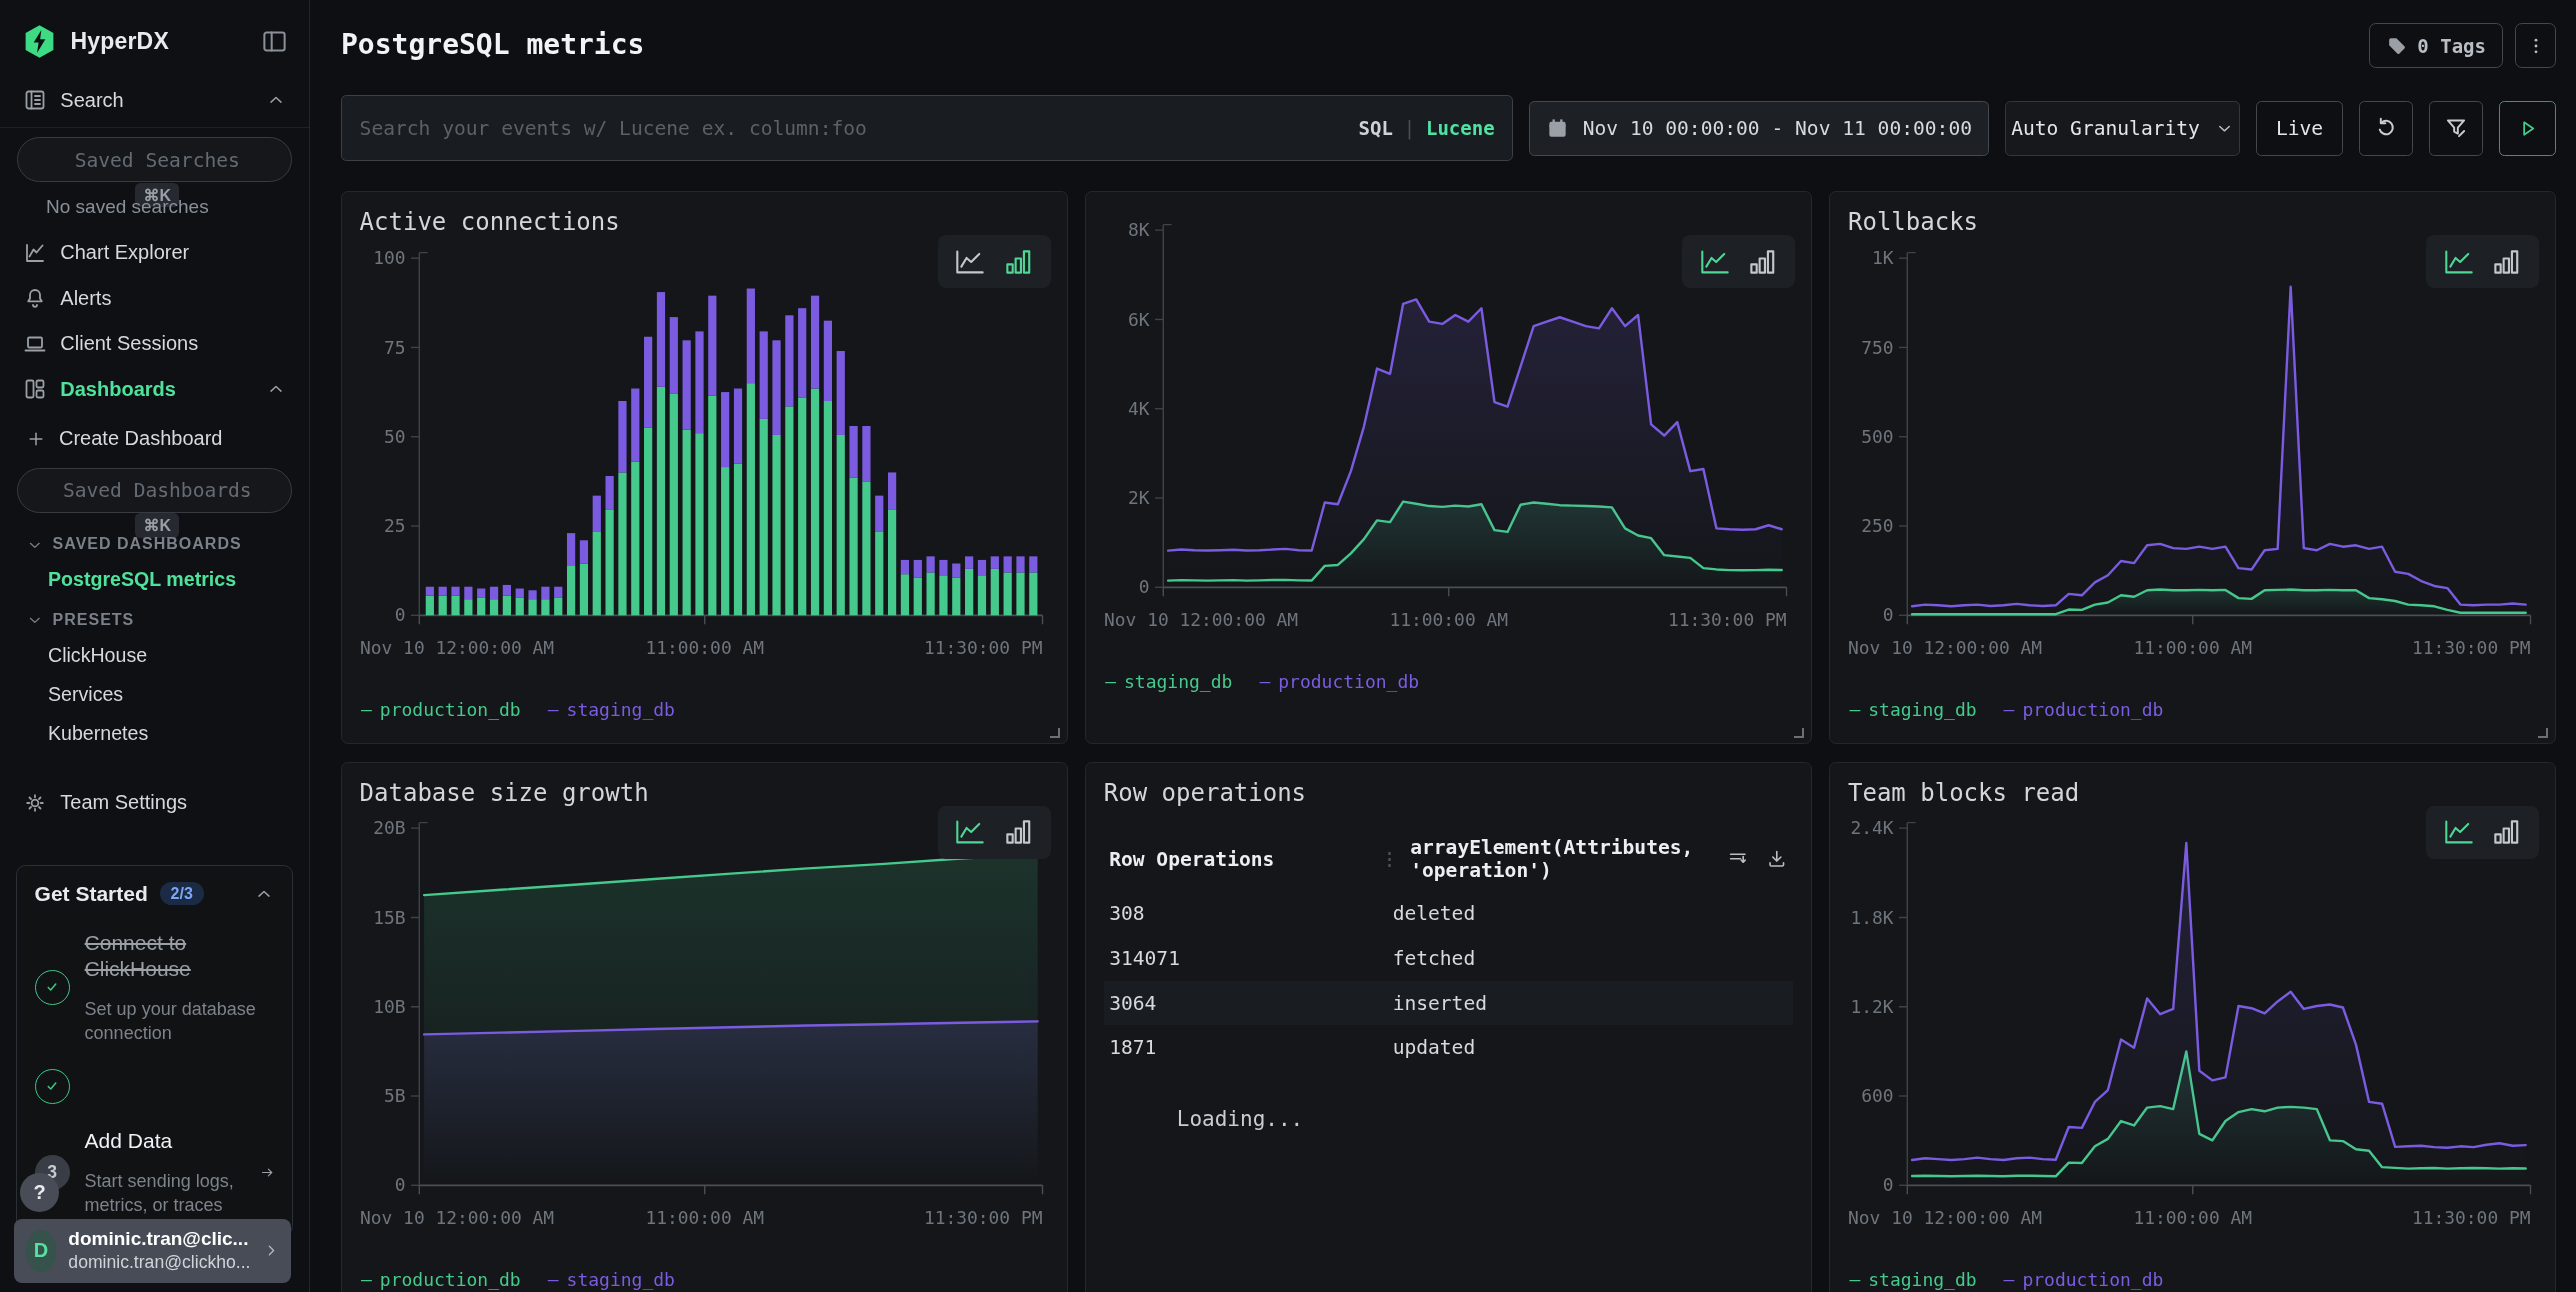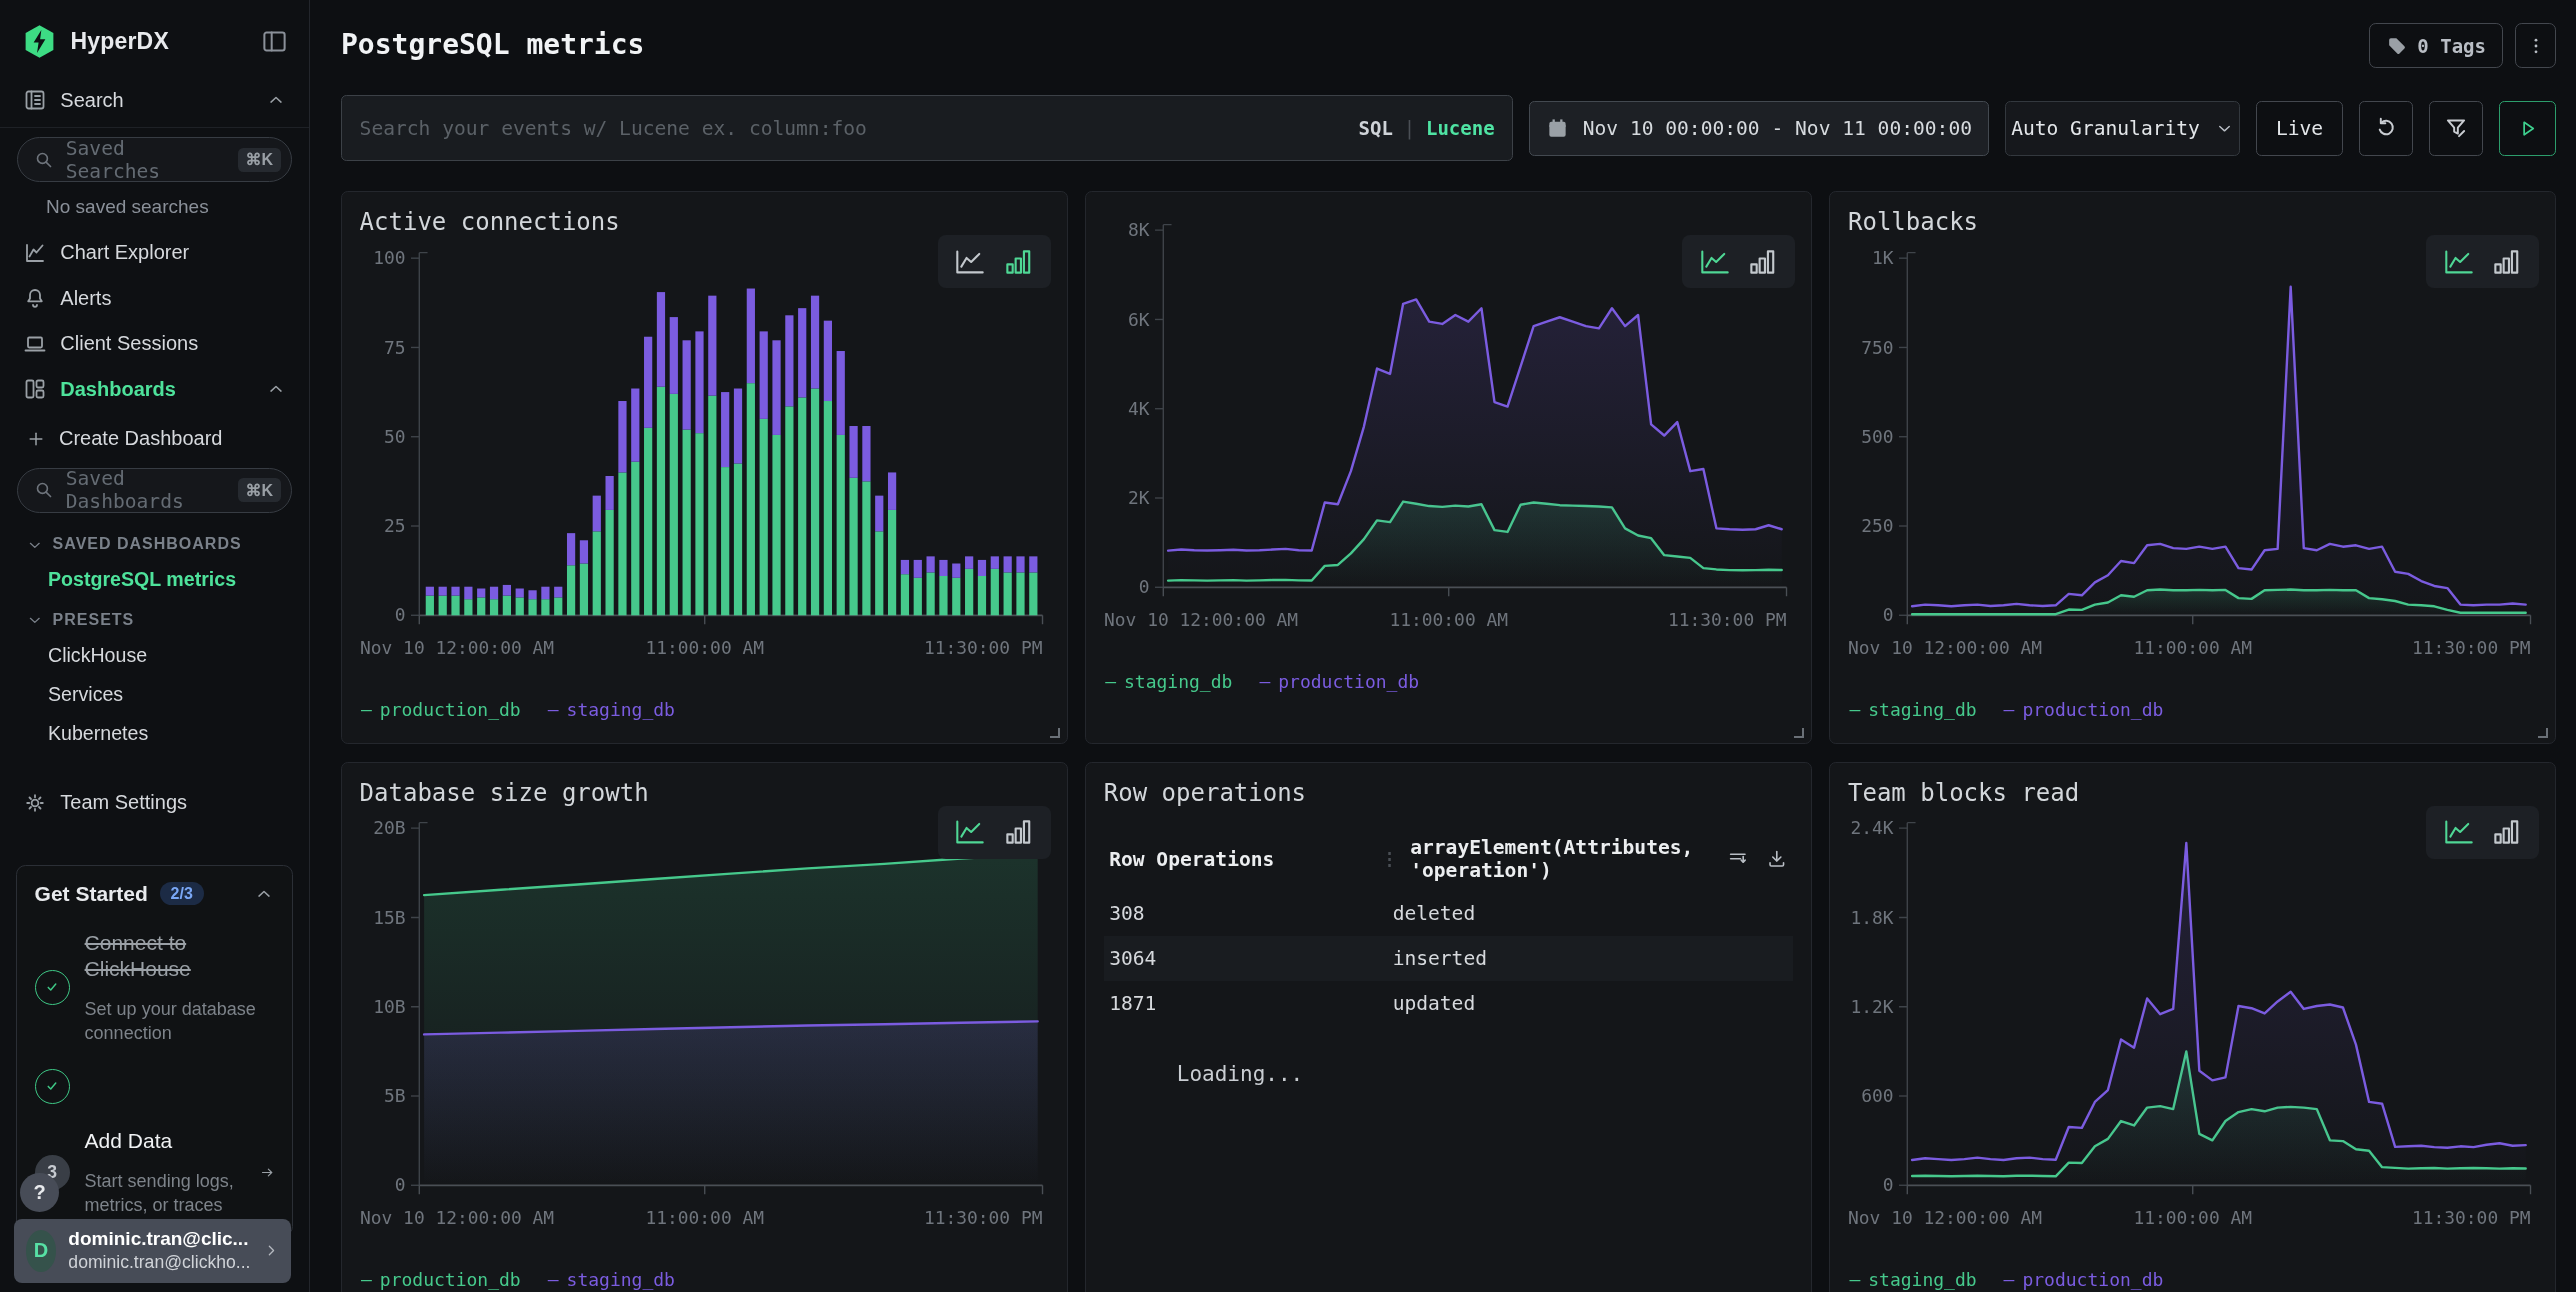--- a/index.html
+++ b/index.html
@@ -34,21 +34,21 @@
   .nav-row { display:flex; align-items:center; gap:13.5px; padding: 10.8px 6.8px; color:#d6d9dd; font-size:20px; }
   .nav-row .nicon { width:24px; height:24px; color:#9aa0a6; }
   .nav-row .chev { margin-left:auto; width:20px; height:20px; color:#9aa0a6; }
   .nav-row.active { color:#4ee29b; font-weight:700; }
   .nav-row.active .nicon { color:#9aa0a6; }
   .sep { height:0.7px; background:#1e2126; margin: 4px -16px 9.5px -16px; }
 
   .pill {
     display:flex; align-items:center; gap:10.8px;
     border:1.4px solid #373c43; background:#15171b; border-radius:676px;
-    height:45px; padding:0 9.5px 0 15px; margin: 6.8px 1.4px 10.8px 1.4px;
+    height:45px; padding:0 9.5px 0 15px; margin: 6.8px 1.4px 10.8px 1.4px; flex-direction: column;
   }
   .pill .picon { width:21.6px; height:21.6px; color:#6e747c; }
   .pill .ptext { color:#646b73; font-size:19.6px; font-family:"DejaVu Sans Mono", monospace; flex:1; }
   .pill .kbd { background:#262a30; color:#9aa0a6; border-radius:5.4px; padding:2.7px 8px; font-size:16px; font-weight:600; }
 
   .muted-line { color:#8a9099; font-size:19px; padding: 2.7px 6.8px 12px 30px; }
 
   .section-label { display:flex; align-items:center; gap:9.5px; color:#7a818a; font-size:16px; letter-spacing:1px; font-weight:600; padding: 12px 6.8px 6.8px 9.5px; }
   .section-label .chev { width:17.6px; height:17.6px; color:#7a818a; }
   .subitem { color:#d6d9dd; font-size:19.6px; padding: 8px 6.8px 8px 32px; }
@@ -753,20 +753,25 @@
                   <polyline points="7.5,10 12,14.5 16.5,10"></polyline>
                   <path d="M4.5 16.5 v2 a1.5 1.5 0 0 0 1.5 1.5 h12 a1.5 1.5 0 0 0 1.5 -1.5 v-2"></path>
                 </svg>
               </span>
             </div>
             <div class="tbl-row">
               <span class="tbl-col1">308</span>
               <span class="tbl-dots"> </span>
               <span class="tbl-col2">deleted</span>
             </div>
+            <div class="tbl-row">
+              <span class="tbl-col1">314071</span>
+              <span class="tbl-dots"> </span>
+              <span class="tbl-col2">fetched</span>
+            </div>
             <div class="tbl-row alt">
               <span class="tbl-col1">3064</span>
               <span class="tbl-dots"> </span>
               <span class="tbl-col2">inserted</span>
             </div>
             <div class="tbl-row">
               <span class="tbl-col1">1871</span>
               <span class="tbl-dots"> </span>
               <span class="tbl-col2">updated</span>
             </div>

